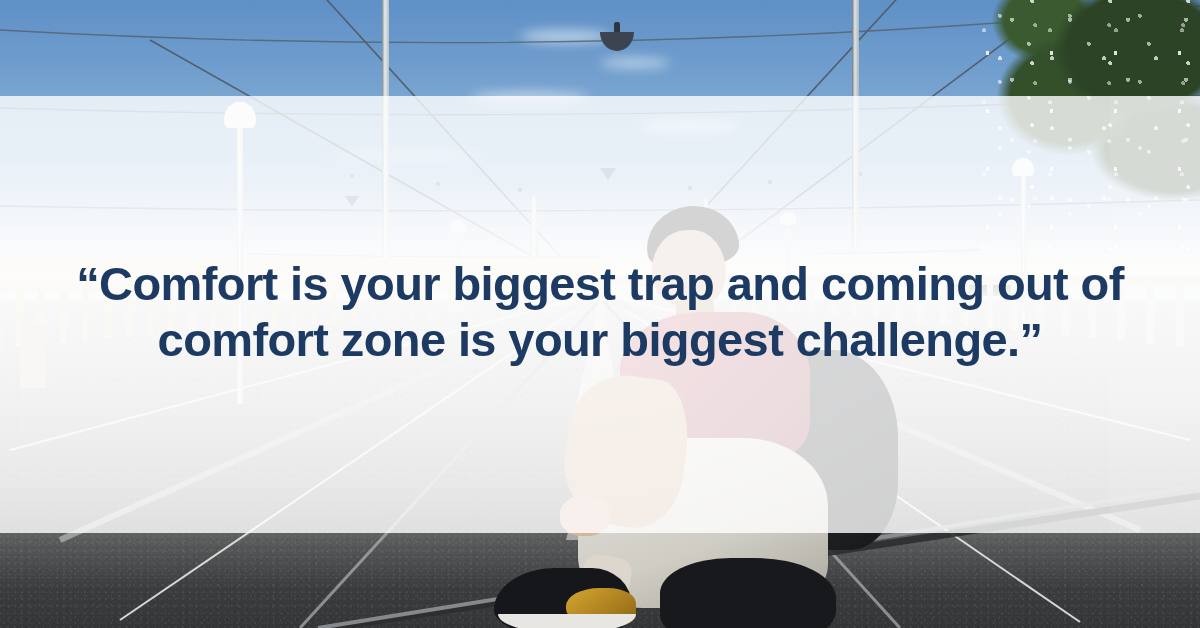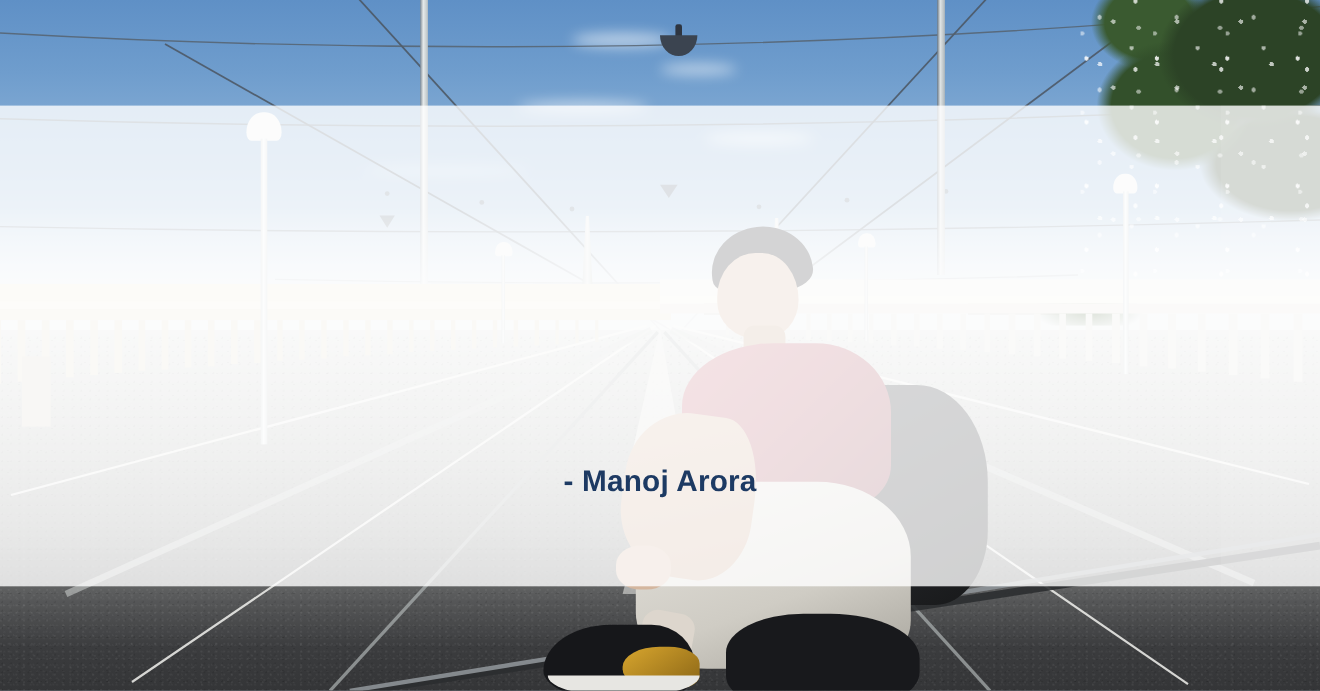--- a/index.html
+++ b/index.html
@@ -405,16 +405,16 @@
       <div class="p-shoe-gold"></div>
       <div class="p-shoe-sole"></div>
     </div>
 
   </div>
 
   <div class="overlay"></div>
   <div class="overlay-notch"></div>
 
   <div class="quote-wrap">
-    <div class="attrib">- Manoj Arora</div>
+    <div class="quote">“Comfort is your biggest trap and coming out of comfort zone is your biggest challenge.”</div>
   </div>
 
 </div>
 
 </body></html>

